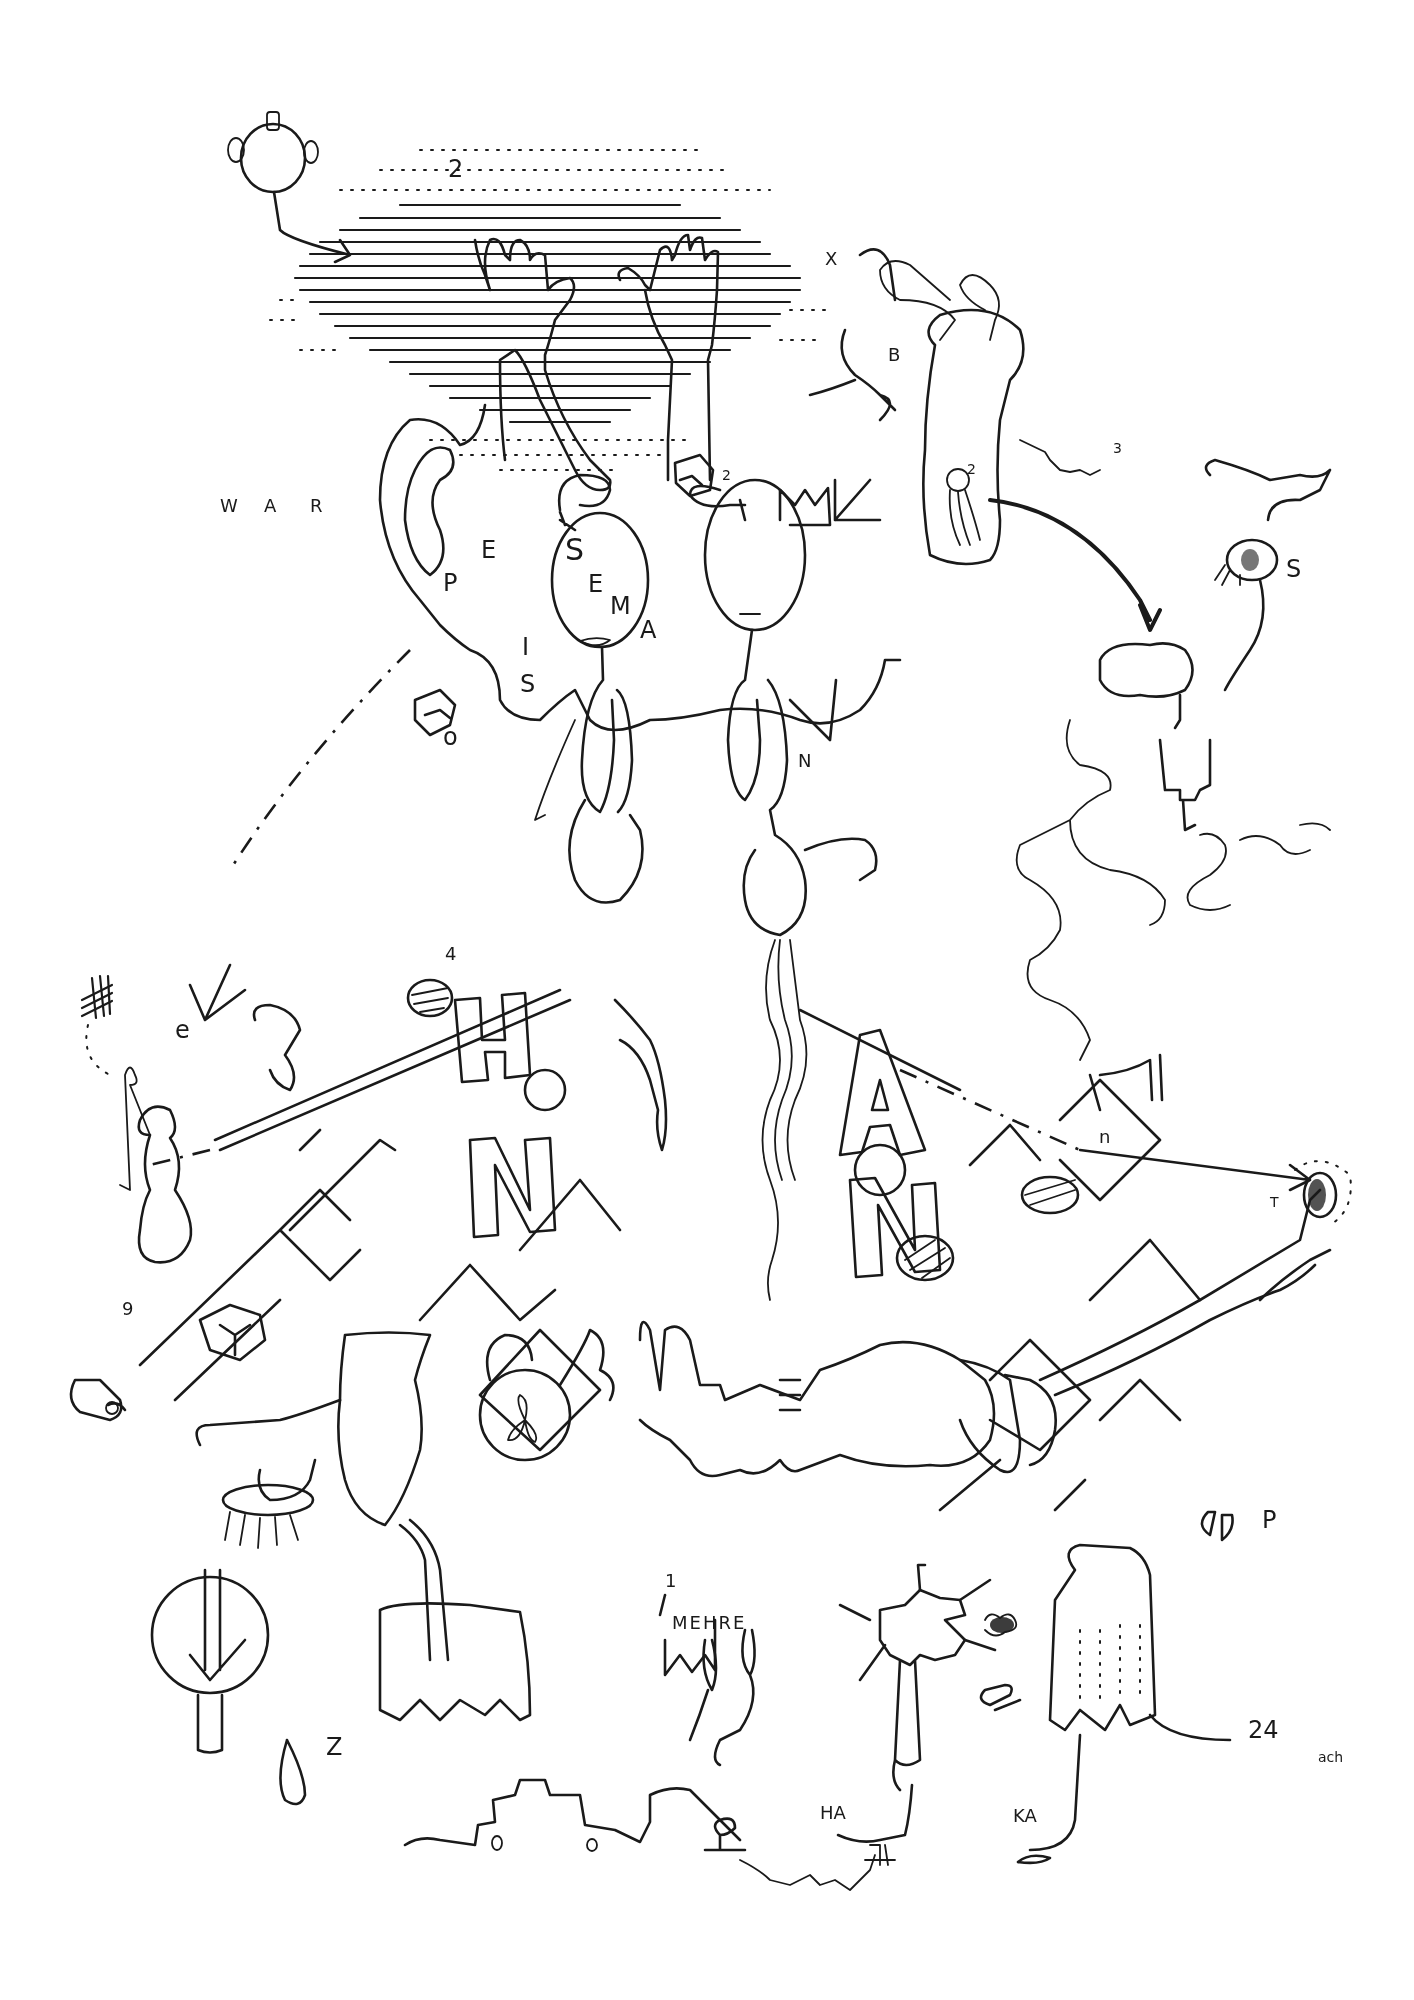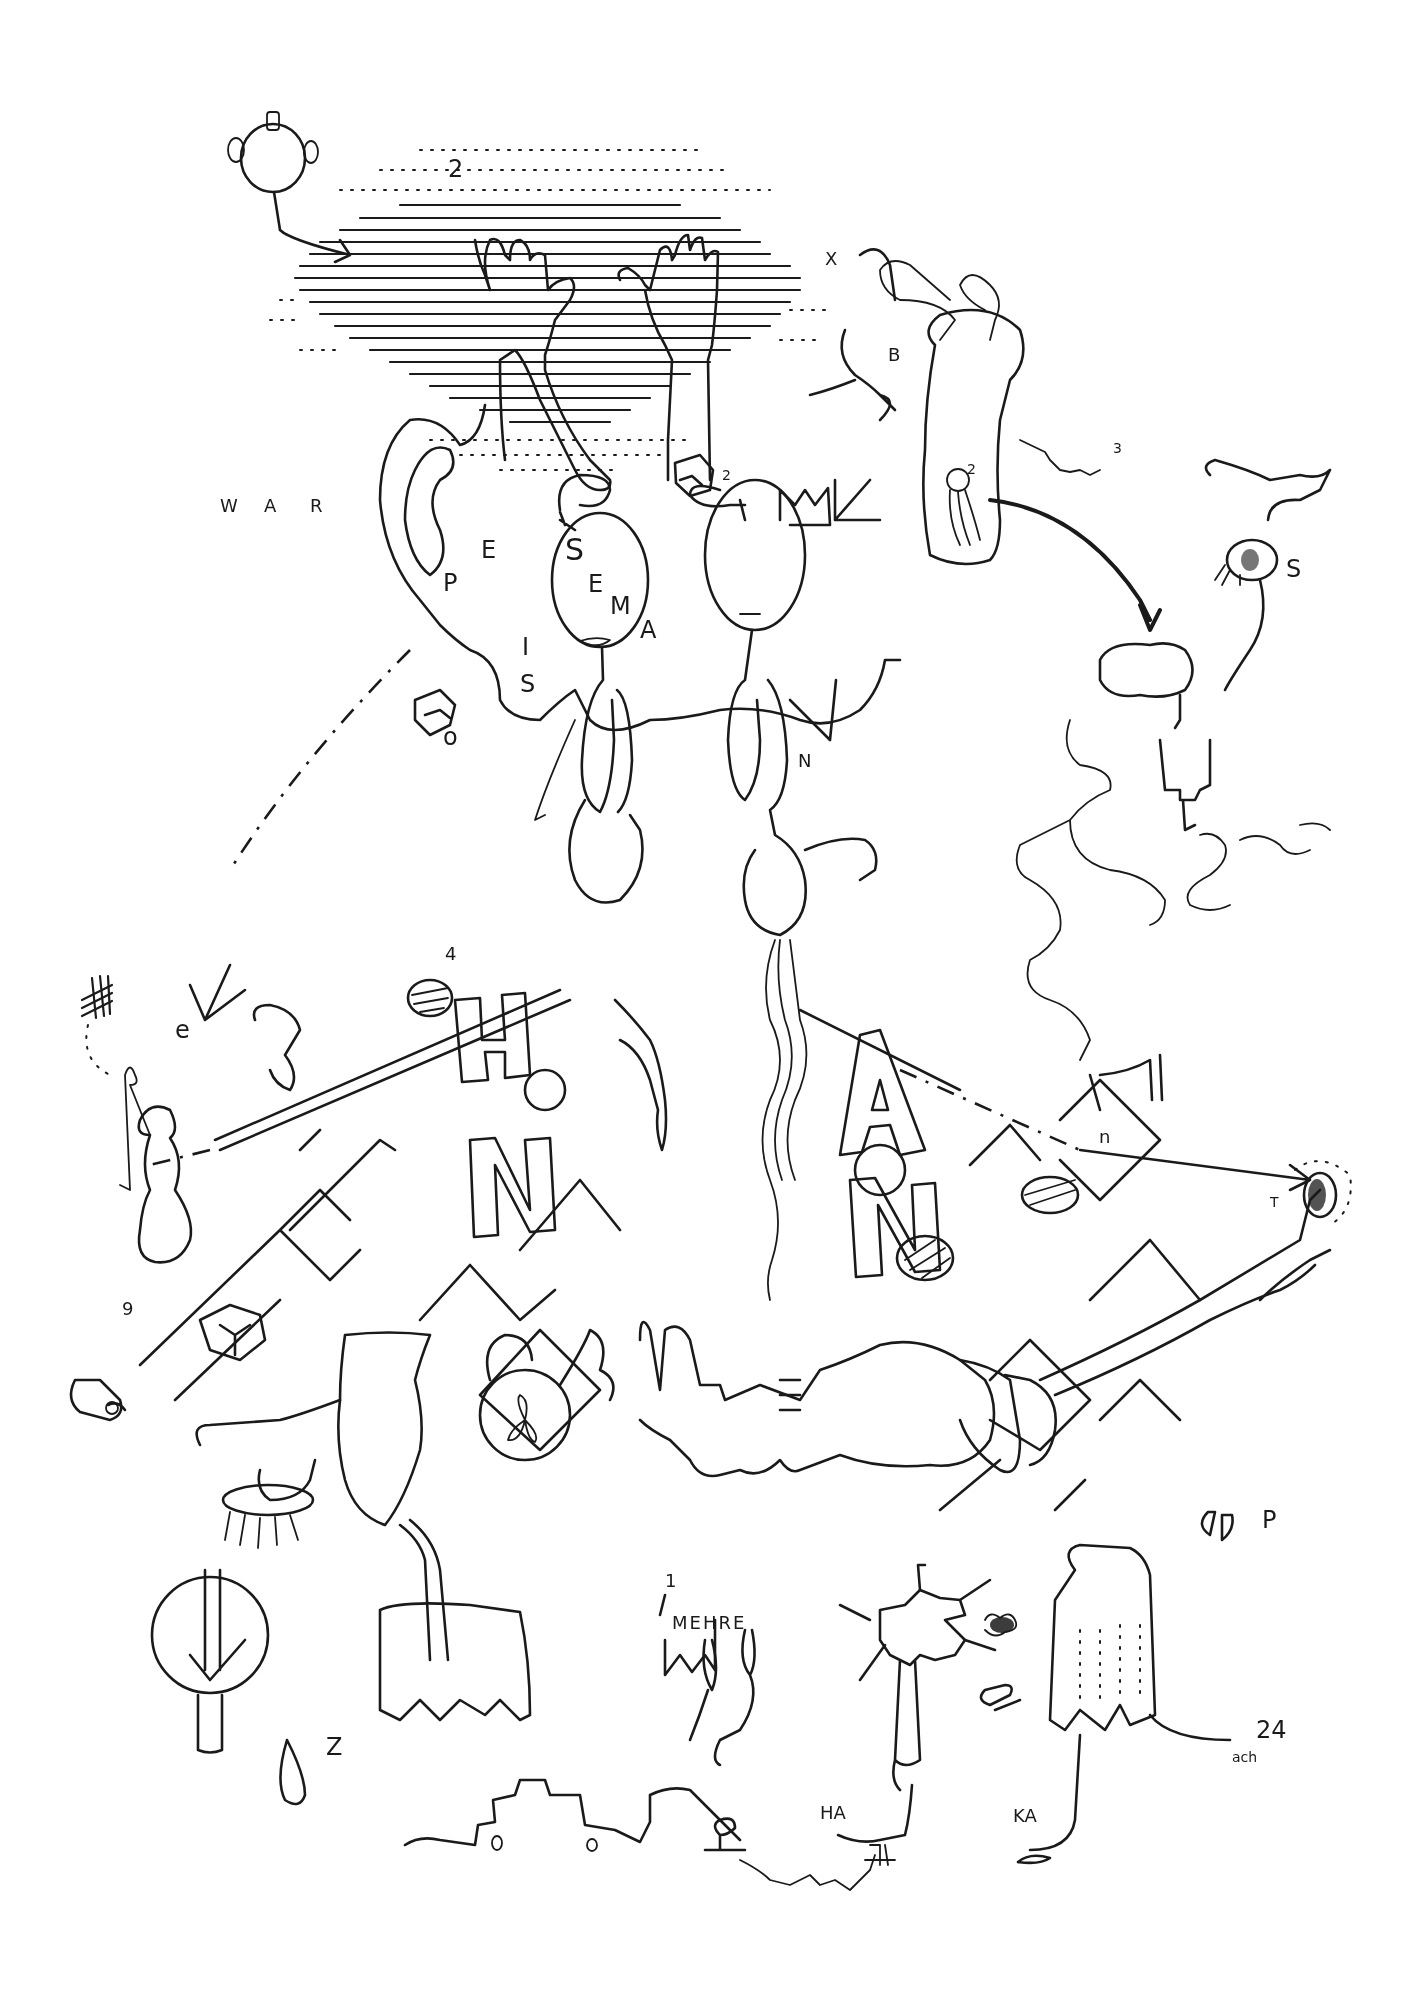--- a/index.html
+++ b/index.html
@@ -271,18 +271,18 @@
 <span class="lbl lbl-sm" style="left:445px; top:945px;">4</span>
 <span class="lbl lbl-md" style="left:175px; top:1018px;">e</span>
 <span class="lbl lbl-sm" style="left:1099px; top:1128px;">n</span>
 <span class="lbl lbl-xs" style="left:1270px; top:1195px;">T</span>
 <span class="lbl lbl-sm" style="left:122px; top:1300px;">9</span>
 
 <span class="lbl lbl-sm" style="left:665px; top:1572px;">1</span>
 <span class="lbl lbl-sm lbl-hand" style="left:672px; top:1578px;">MEHRE</span>
 <span class="lbl lbl-md" style="left:1262px; top:1508px;">P</span>
 <span class="lbl lbl-md" style="left:326px; top:1735px;">Z</span>
-<span class="lbl lbl-md" style="left:1248px; top:1718px;margin-left:8px;">24</span>
-<span class="lbl lbl-xs" style="left:1232px; top:1750px;">ach</span>
+<span class="lbl lbl-md" style="left:1248px; top:1718px;">24</span>
+<span class="lbl lbl-xs" style="left:1318px; top:1750px;">ach</span>
 <span class="lbl lbl-sm" style="left:820px; top:1804px;">HA</span>
 <span class="lbl lbl-sm" style="left:1013px; top:1807px;text-align:center;">KA</span>
 
 </div>
 
 </body></html>

